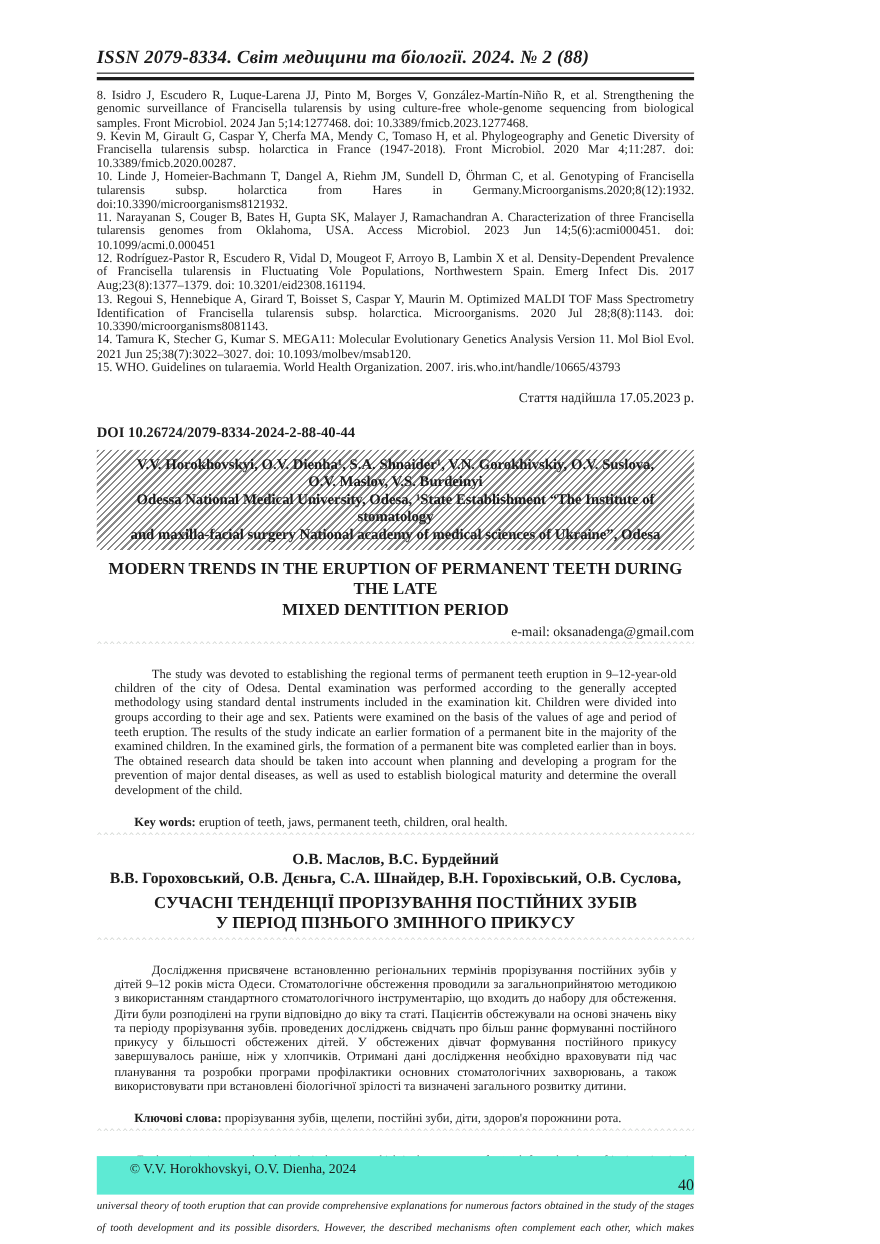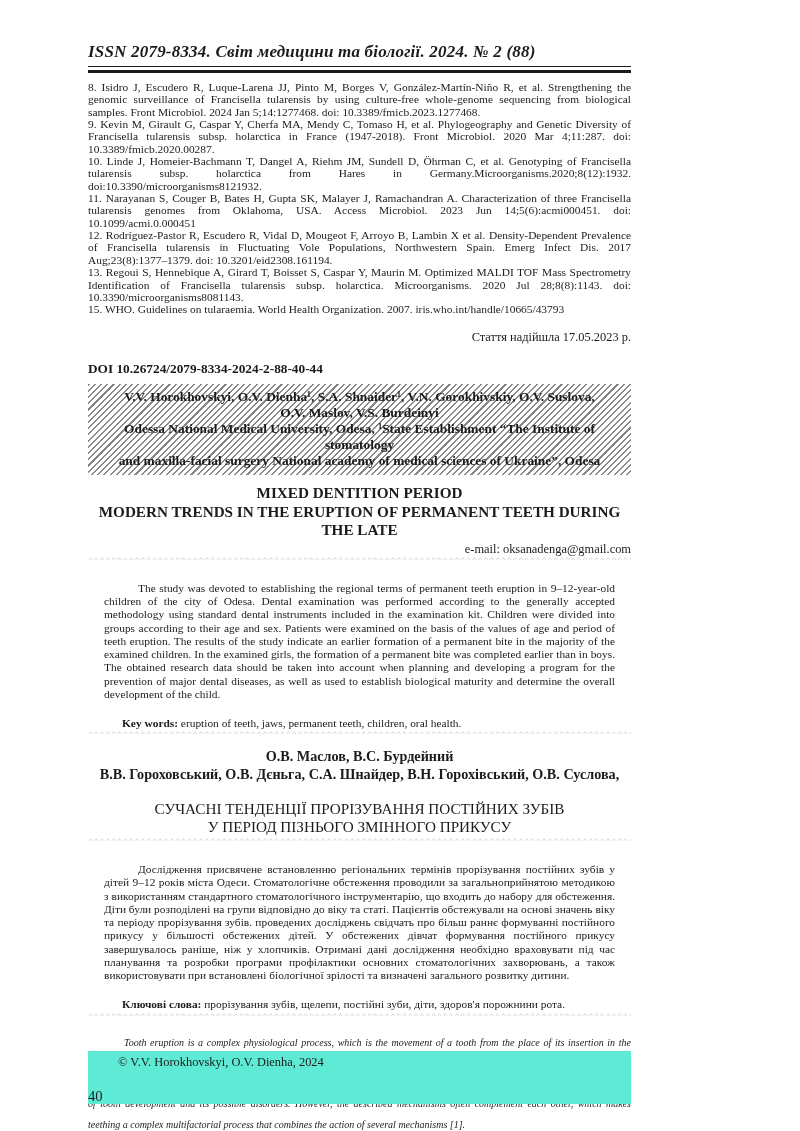--- a/index.html
+++ b/index.html
@@ -44,70 +44,71 @@
     height:9px;overflow:hidden;white-space:nowrap;
     font-family:"DejaVu Sans Mono",monospace;
     font-size:8px;line-height:9px;letter-spacing:1px;color:#d2d6d2;
     margin:1px 0;
   }
   .sep::before{content:"^^^^^^^^^^^^^^^^^^^^^^^^^^^^^^^^^^^^^^^^^^^^^^^^^^^^^^^^^^^^^^^^^^^^^^^^^^^^^^^^^^^^^^^^^^^^^^^^^^^^^^^^^^^^^^^^^^^^^^^^^^^^^^^^^^^^^^^^^^^^^^^^^^^^^^^^";}
   .abstract{font-size:11.4px;line-height:13.25px;text-align:justify;margin-top:2px;}
   .abstract .para{margin:16px;text-indent:34px;}
   .kw{margin:0;text-indent:34px;}
   .authors-ua{margin-top:8px;text-align:center;font-weight:bold;font-size:14.2px;line-height:17.6px;}
-  .title-ua{margin-top:16px;text-align:center;font-weight:normal;font-size:15.2px;line-height:18.8px;}
+  .title-ua{margin-top:4px;text-align:center;font-weight:bold;font-size:15.2px;line-height:18.8px;}
   .fragment{
     margin:8px 0 0 0;font-style:italic;font-size:12.2px;line-height:14.5px;
     text-align:justify;text-indent:34px;
   }
   .body-par{
     margin:11px 0 0 0;font-size:10px;line-height:20.6px;
     text-align:justify;text-indent:36px;font-style:italic;
   }
   .footer{
     position:absolute;left:88px;right:81px;top:1051px;
     background:#5eead4;padding-top:4px;
   }
   .copyright{font-size:12.4px;line-height:14px;padding-left:30px;}
-  .pageno{margin-top:19px;text-align:left;font-size:14.6px;line-height:16px;}
+  .pageno{margin-top:1px;text-align:right;font-size:14.6px;line-height:16px;}
 </style>
 </head>
 <body>
 
 <div class="page">
 
   <div class="journal-header">ISSN 2079-8334. Світ медицини та біології. 2024. № 2 (88)</div>
   <div class="header-rule"></div>
 
   <div class="refs">
       <p class="ref">8. Isidro J, Escudero R, Luque-Larena JJ, Pinto M, Borges V, González-Martín-Niño R, et al. Strengthening the genomic surveillance of Francisella tularensis by using culture-free whole-genome sequencing from biological samples. Front Microbiol. 2024 Jan 5;14:1277468. doi: 10.3389/fmicb.2023.1277468.</p>
       <p class="ref">9. Kevin M, Girault G, Caspar Y, Cherfa MA, Mendy C, Tomaso H, et al. Phylogeography and Genetic Diversity of Francisella tularensis subsp. holarctica in France (1947-2018). Front Microbiol. 2020 Mar 4;11:287. doi: 10.3389/fmicb.2020.00287.</p>
       <p class="ref">10. Linde J, Homeier-Bachmann T, Dangel A, Riehm JM, Sundell D, Öhrman C, et al. Genotyping of Francisella tularensis subsp. holarctica from Hares in Germany.Microorganisms.2020;8(12):1932. doi:10.3390/microorganisms8121932.</p>
       <p class="ref">11. Narayanan S, Couger B, Bates H, Gupta SK, Malayer J, Ramachandran A. Characterization of three Francisella tularensis genomes from Oklahoma, USA. Access Microbiol. 2023 Jun 14;5(6):acmi000451. doi: 10.1099/acmi.0.000451</p>
       <p class="ref">12. Rodríguez-Pastor R, Escudero R, Vidal D, Mougeot F, Arroyo B, Lambin X et al. Density-Dependent Prevalence of Francisella tularensis in Fluctuating Vole Populations, Northwestern Spain. Emerg Infect Dis. 2017 Aug;23(8):1377–1379. doi: 10.3201/eid2308.161194.</p>
       <p class="ref">13. Regoui S, Hennebique A, Girard T, Boisset S, Caspar Y, Maurin M. Optimized MALDI TOF Mass Spectrometry Identification of Francisella tularensis subsp. holarctica. Microorganisms. 2020 Jul 28;8(8):1143. doi: 10.3390/microorganisms8081143.</p>
+      <p class="ref">14. Tamura K, Stecher G, Kumar S. MEGA11: Molecular Evolutionary Genetics Analysis Version 11. Mol Biol Evol. 2021 Jun 25;38(7):3022–3027. doi: 10.1093/molbev/msab120.</p>
       <p class="ref">15. WHO. Guidelines on tularaemia. World Health Organization. 2007. iris.who.int/handle/10665/43793</p>
     </div>
 
   <div class="received">Стаття надійшла 17.05.2023 р.</div>
 
   <div class="doi-block">
     <div>DOI 10.26724/2079-8334-2024-2-88-40-44</div>
   </div>
 
   <div class="hatch">
     <span class="ln">V.V. Horokhovskyi, O.V. Dienha¹, S.A. Shnaider¹, V.N. Gorokhivskiy, O.V. Suslova,</span>
     <span class="ln">O.V. Maslov, V.S. Burdeinyi</span>
     <span class="ln">Odessa National Medical University, Odesa, ¹State Establishment “The Institute of stomatology</span>
     <span class="ln">and maxilla-facial surgery National academy of medical sciences of Ukraine”, Odesa</span>
   </div>
 
   <div class="title-en">
+    <span class="ln">MODERN TRENDS IN THE ERUPTION OF PERMANENT TEETH DURING THE LATE</span>
     <span class="ln">MIXED DENTITION PERIOD</span>
-    <span class="ln">MODERN TRENDS IN THE ERUPTION OF PERMANENT TEETH DURING THE LATE</span>
   </div>
 
   <div class="email">e-mail: oksanadenga@gmail.com</div>
 
   <div class="sep"></div>
 
   <div class="abstract">
     <p class="para">The study was devoted to establishing the regional terms of permanent teeth eruption in 9–12-year-old children of the city of Odesa. Dental examination was performed according to the generally accepted methodology using standard dental instruments included in the examination kit. Children were divided into groups according to their age and sex. Patients were examined on the basis of the values of age and period of teeth eruption. The results of the study indicate an earlier formation of a permanent bite in the majority of the examined children. In the examined girls, the formation of a permanent bite was completed earlier than in boys. The obtained research data should be taken into account when planning and developing a program for the prevention of major dental diseases, as well as used to establish biological maturity and determine the overall development of the child.</p>
     <p class="kw"><b>Key words:</b><span> eruption of teeth, jaws, permanent teeth, children, oral health.</span></p>
   </div>

